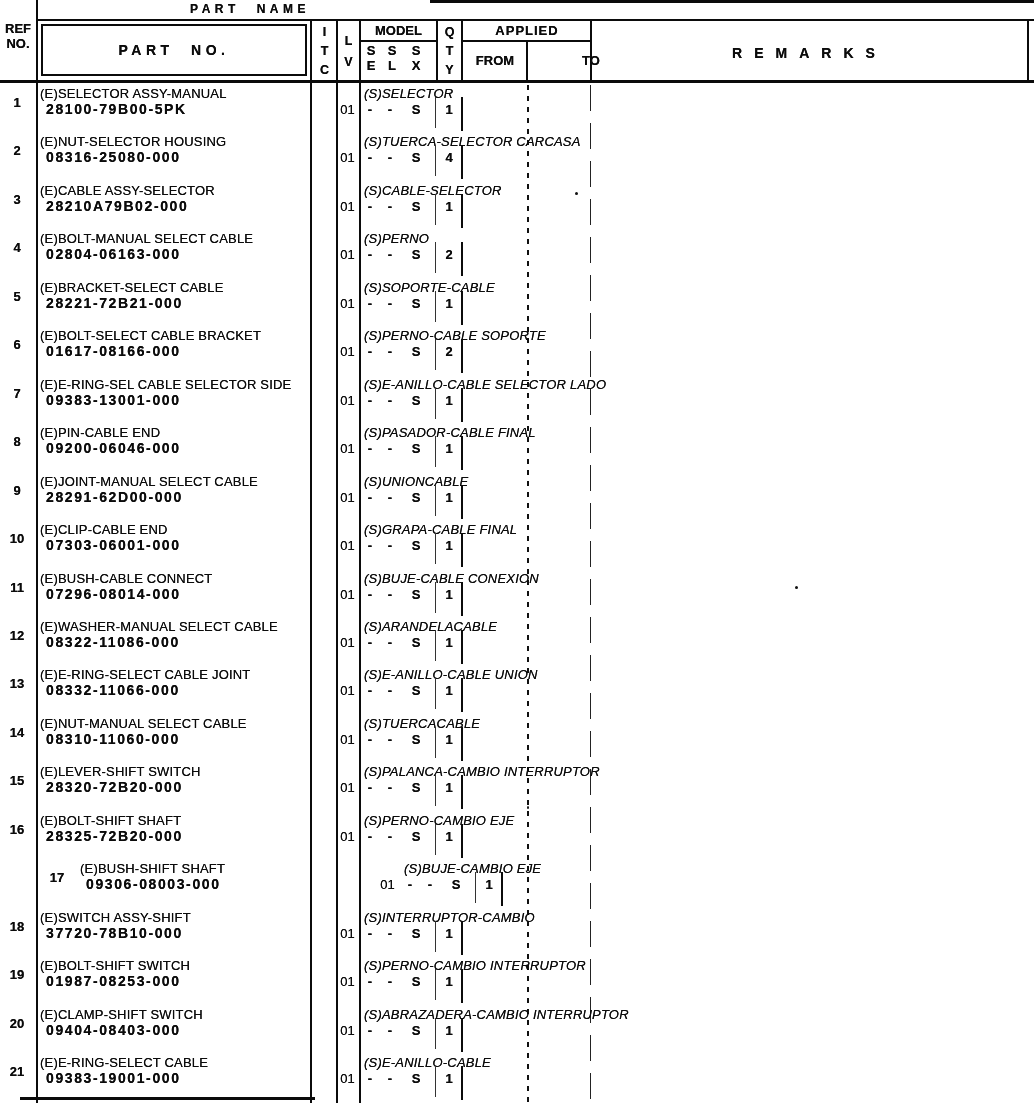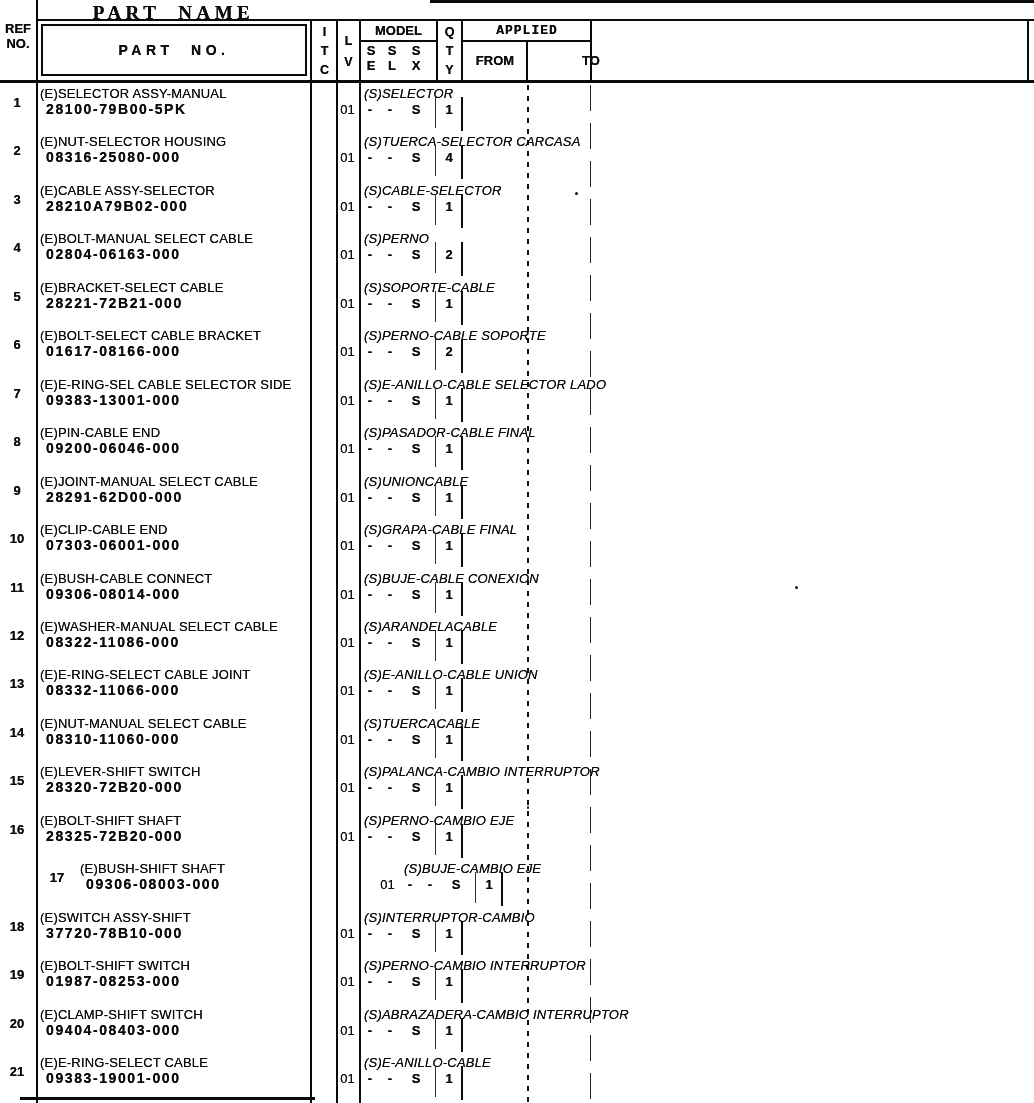--- a/index.html
+++ b/index.html
@@ -28,30 +28,30 @@
                background-image:repeating-linear-gradient(to bottom,#222 0 26px,transparent 26px 38px);}
   .h-top-partial{left:430px;top:0;width:604px;height:3px;}
   .h-header-top {left:37px;top:19px;width:997px;height:2px;}
   .h-model-u    {left:360px;top:40px;width:77px;height:2px;}
   .h-applied-u  {left:463px;top:40px;width:128px;height:2px;}
   .h-header-bot {left:0;top:80px;width:1034px;height:3px;}
   .h-bottom     {left:20px;top:1097px;width:295px;height:3px;}
   .partno-box{left:41px;top:24px;width:266px;height:52px;border:2px solid #0b0b0b;background:transparent;}
   
   .hd{font-weight:700;}
-  .lbl-partname{left:37px;width:273px;top:2px;text-align:center;font-size:19px;letter-spacing:4.5px;word-spacing:9px;font-family:Liberation Serif, serif;}
+  .lbl-partname{left:37px;width:273px;top:2px;text-align:right;font-size:12px;letter-spacing:4.5px;word-spacing:9px;}
   .lbl-ref {left:1px;width:34px;top:21px;text-align:center;font-size:13px;}
   .lbl-no  {left:1px;width:34px;top:36px;text-align:center;font-size:13px;}
   .lbl-partno{left:41px;width:266px;top:42px;text-align:center;font-size:14px;letter-spacing:4.5px;word-spacing:9px;}
   .stack{text-align:center;font-size:12.5px;font-weight:700;line-height:19px;}
   .stack-itc{left:312px;width:25px;top:23px;}
   .stack-lv {left:337px;width:23px;top:31px;line-height:21px;}
   .stack-qty{left:437px;width:25px;top:23px;}
   .lbl-model{left:360px;width:77px;top:23px;text-align:center;font-size:13px;}
-  .lbl-applied{left:463px;width:128px;top:23px;text-align:center;font-size:13px;letter-spacing:1px;font-family:Liberation Mono, monospace;}
+  .lbl-applied{left:463px;width:128px;top:23px;text-align:center;font-size:13px;letter-spacing:1px;}
   .lbl-from{left:463px;width:64px;top:53px;text-align:center;font-size:13px;}
   .lbl-to  {left:527px;width:64px;top:53px;text-align:center;font-size:13px;margin-left:32px;}
   .lbl-remarks{left:591px;width:437px;top:45px;text-align:center;font-size:14px;letter-spacing:12px;}
   .mh{width:18px;text-align:center;font-size:13px;font-weight:700;}
   .mh0{left:362px;} .mh1{left:383px;} .mh2{left:406px;width:20px;}
   .mrow1{top:43px;} .mrow2{top:58px;}
   
   .row{left:0;width:1034px;height:49px;}
   .row .ref{left:0;width:34px;top:10px;text-align:center;font-weight:700;font-size:13px;}
   .row .en {left:40px;top:1px;font-size:13px;letter-spacing:.2px;}
@@ -116,20 +116,21 @@
   <div class="txt mh mh0 mrow1">S</div>
   <div class="txt mh mh1 mrow1">S</div>
   <div class="txt mh mh2 mrow1">S</div>
   <div class="txt mh mh0 mrow2">E</div>
   <div class="txt mh mh1 mrow2">L</div>
   <div class="txt mh mh2 mrow2">X</div>
 
   <div class="txt hd lbl-applied">APPLIED</div>
   <div class="txt hd lbl-from">FROM</div>
   <div class="txt hd lbl-to">TO</div>
+  <div class="txt hd lbl-remarks">REMARKS</div>
 
   <div class="speck" style="left:575px;top:192px;width:3px;height:3px;"></div>
   <div class="speck" style="left:795px;top:586px;width:3px;height:3px;"></div>
   <div class="speck" style="left:527px;top:806px;width:2px;height:3px;"></div>
 
   <div id="rows-layer" style="position:absolute;left:0;top:0;width:1034px;height:1103px;">
       <div class="row" style="top: 85px;">
     <div class="txt ref">1</div>
     <div class="txt en">(E)SELECTOR ASSY-MANUAL</div>
     <div class="txt pn">28100-79B00-5PK</div>
@@ -255,21 +256,21 @@
     <div class="txt m m0">-</div>
     <div class="txt m m1">-</div>
     <div class="txt m m2">S</div>
     <div class="txt qty">1</div>
     <div class="seg seg-model"></div>
     <div class="seg seg-qty"></div>
   </div>
       <div class="row" style="top: 569.5px;">
     <div class="txt ref">11</div>
     <div class="txt en">(E)BUSH-CABLE CONNECT</div>
-    <div class="txt pn">09306-08014-000</div>
+    <div class="txt pn">07296-08014-000</div>
     <div class="txt es">(S)BUJE-CABLE CONEXION</div>
     <div class="txt lv">01</div>
     <div class="txt m m0">-</div>
     <div class="txt m m1">-</div>
     <div class="txt m m2">S</div>
     <div class="txt qty">1</div>
     <div class="seg seg-model"></div>
     <div class="seg seg-qty"></div>
   </div>
       <div class="row" style="top: 617.95px; padding-left: 44px;">

